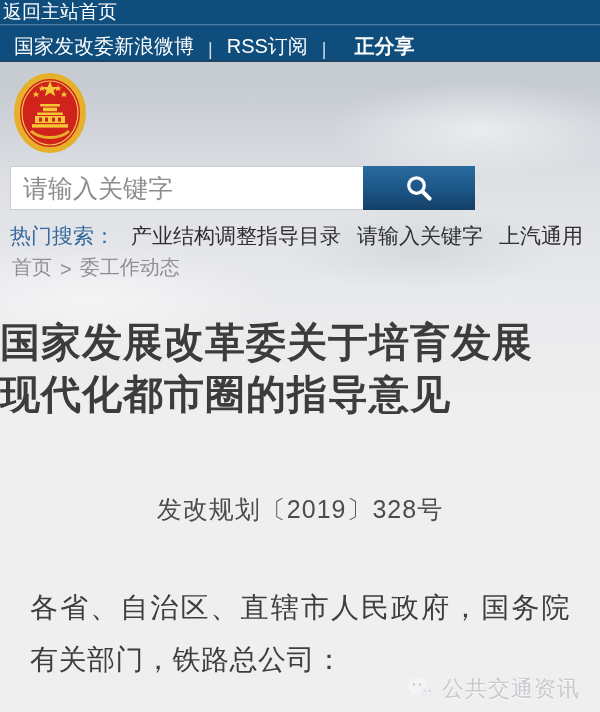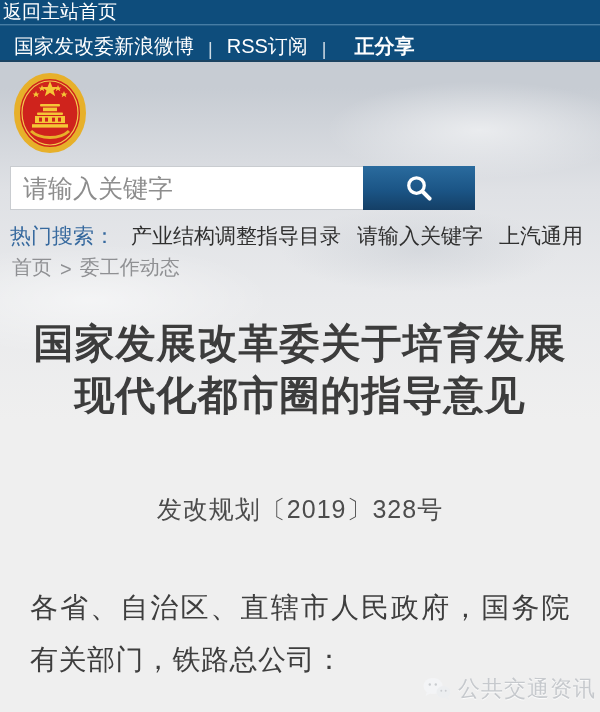--- a/index.html
+++ b/index.html
@@ -78,37 +78,38 @@
   
   .breadcrumb {
     margin:4px 0 0 12px; font-size:20px; color:#8f9093;
     display:flex; align-items:flex-end;
   }
   .breadcrumb .bsep { margin:0 8px; }
   .crumb-link { cursor:pointer; }
 
   
   .article-title {
-    margin-top:36px; text-align:center;
+    margin-top:36px; text-align:left;
     font-size:40px; font-weight:bold; color:#3c3c3c; line-height:52px;
     letter-spacing:1px;
+    font-family:Liberation Serif, serif;
   }
   .doc-number {
     margin-top:72px; text-align:center;
     font-size:25px; color:#4d4d4d; letter-spacing:1px;
   }
   .article-body {
     margin-top:56px; padding:0 30px;
     font-size:28px; color:#3e3e3e; line-height:52px;
     text-align:justify; letter-spacing:.5px;
   }
 
   
   .watermark {
-    position:absolute; right:4px; bottom:8px;
+    position:absolute; right:20px; bottom:8px;
     display:flex; align-items:center;
     color:#c6c9cd; font-size:22px; letter-spacing:1px;
     text-shadow:0 1px 1px rgba(255,255,255,.9);
     user-select:none;
   }
   .watermark svg { margin-right:6px; opacity:.9; }
 </style>
 </head>
 <body>
 

